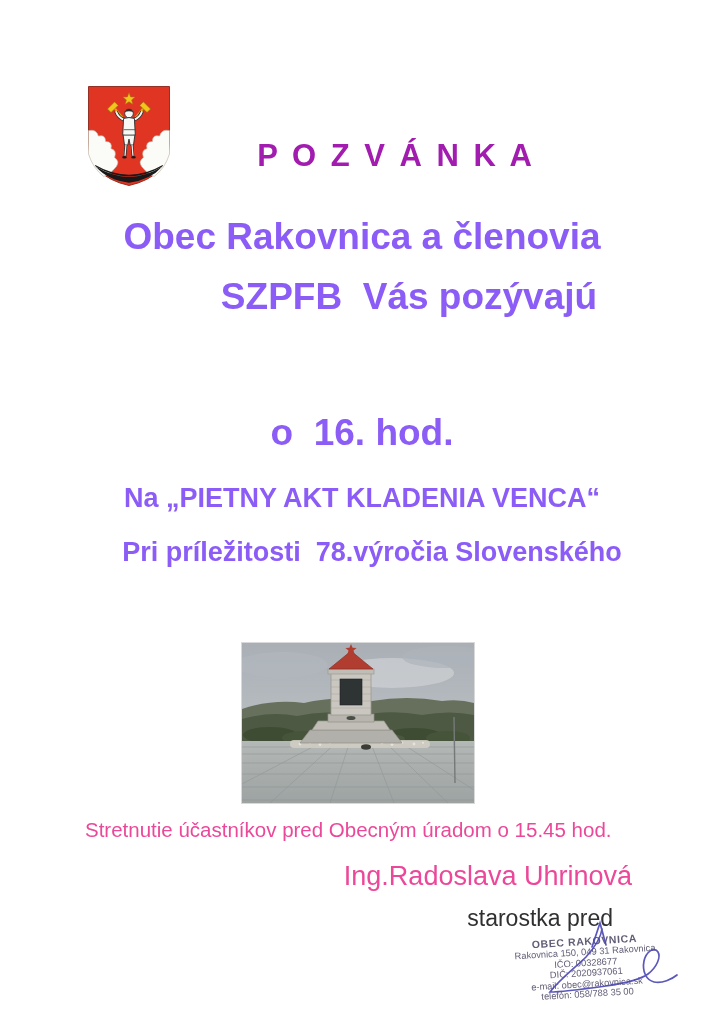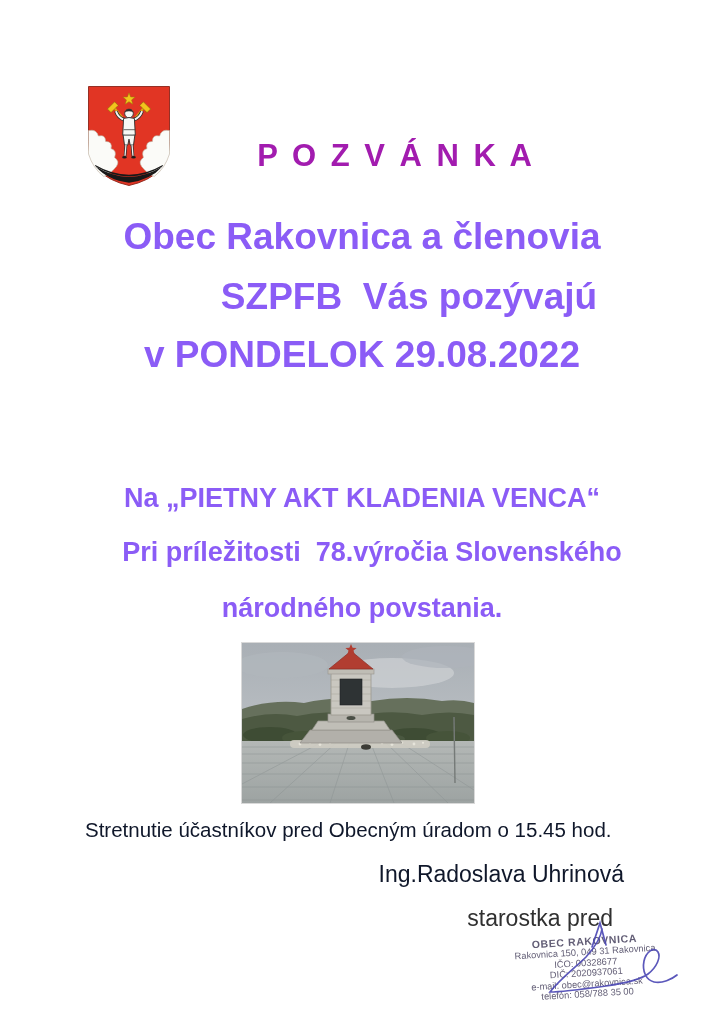--- a/index.html
+++ b/index.html
@@ -15,25 +15,25 @@
   .title-line      { top:138px; font-size:31px; letter-spacing:3px; color:#a21caf;padding-left:34px; }
   .org-line-1      { top:216px; font-size:37px; }
   .org-line-2      { top:276px; font-size:37px;padding-left:47px; }
   .date-line       { top:334px; font-size:37px; }
   .time-line       { top:412px; font-size:37px; }
   .event-line      { top:483px; font-size:27px; }
   .occasion-line-1 { top:537px; font-size:27px;margin-left:10px; }
   .occasion-line-2 { top:593px; font-size:27px; }
   .meeting-line {
     position:absolute; left:85px; top:818px; font-size:20.5px;
-    font-weight:normal; color:#0f172a; white-space:pre;
+    font-weight:normal; color:#ec4899; white-space:pre;
   }
   .signatory-name {
-    position:absolute; right:100px; top:861px; font-size:23px;
-    font-weight:normal; color:#0f172a; white-space:pre;
+    position:absolute; right:92px; top:861px; font-size:27px;
+    font-weight:normal; color:#ec4899; white-space:pre;
   }
   .signatory-role {
     position:absolute; right:111px; top:905px; font-size:23px;
     font-weight:normal; color:#303030; white-space:pre;
   }
   .coat-of-arms { position:absolute; left:84px; top:82px; width:90px; height:108px; }
   .photo {
     position:absolute; left:242px; top:643px; width:232px; height:160px;
     box-shadow:0 0 0 1px #d9d9d9;
   }
@@ -78,24 +78,23 @@
     <path d="M46.6 68 L45.6 80" stroke="#efefec" stroke-width="1.4"></path>
     <path d="M53.4 68 L54.4 80" stroke="#2d2d2d" stroke-width="3"></path>
     <path d="M53.4 68 L54.4 80" stroke="#efefec" stroke-width="1.4"></path>
     <ellipse cx="45" cy="81.5" rx="2.6" ry="1.4" fill="#1d1d1d"></ellipse>
     <ellipse cx="55" cy="81.5" rx="2.6" ry="1.4" fill="#1d1d1d"></ellipse>
   </svg>
 
   <div class="line title-line">P O Z V Á N K A</div>
   <div class="line org-line-1">Obec Rakovnica a členovia</div>
   <div class="line org-line-2">SZPFB  Vás pozývajú</div>
-  <div class="line date-line">v PONDELOK 29.08.2022</div>
+  <div class="line time-line">o  16. hod.</div>
   <div class="line event-line">Na „PIETNY AKT KLADENIA VENCA“</div>
   <div class="line occasion-line-1">Pri príležitosti  78.výročia Slovenského</div>
-  <div class="line occasion-line-2">národného povstania.</div>
 
   <svg class="photo" viewBox="0 0 232 160" aria-hidden="true">
     <defs>
       <linearGradient id="sky" x1="0" y1="0" x2="0" y2="1">
         <stop offset="0" stop-color="#a9afb5"></stop>
           <stop offset="1" stop-color="#c7cbce"></stop>
       </linearGradient>
       <linearGradient id="pave" x1="0" y1="0" x2="0" y2="1">
         <stop offset="0" stop-color="#b4b8b6"></stop>
           <stop offset="1" stop-color="#9da3a2"></stop>

